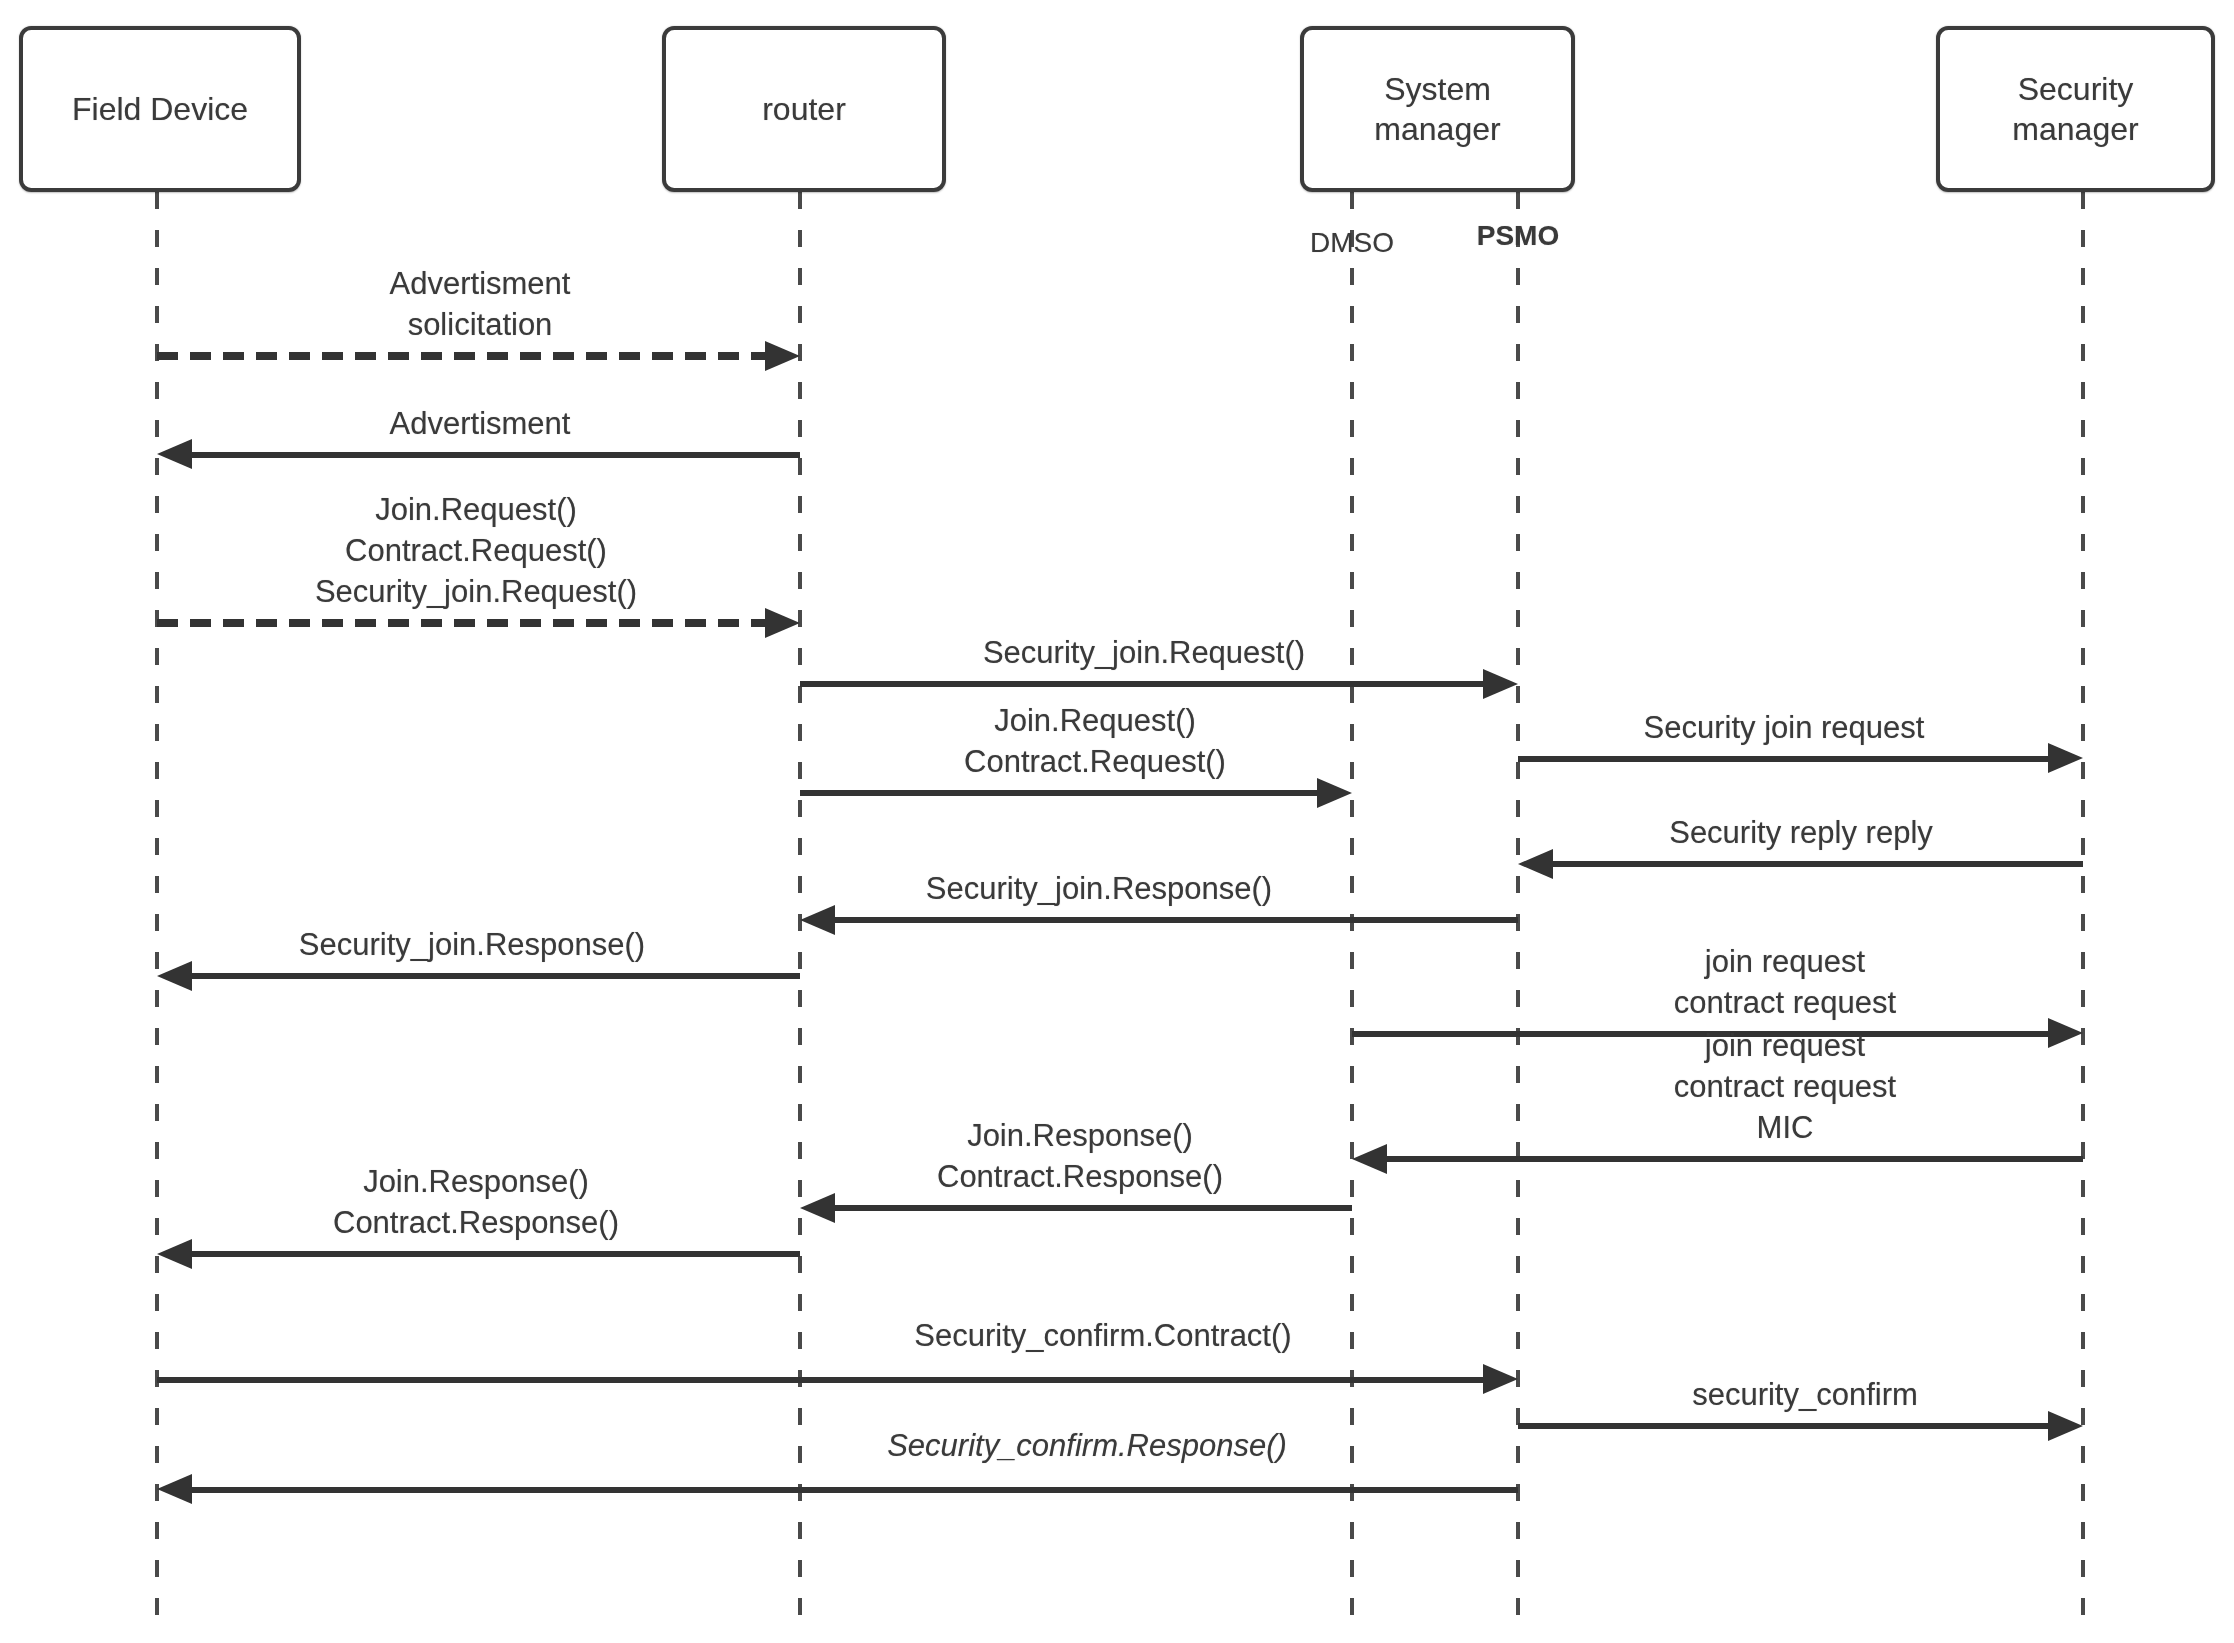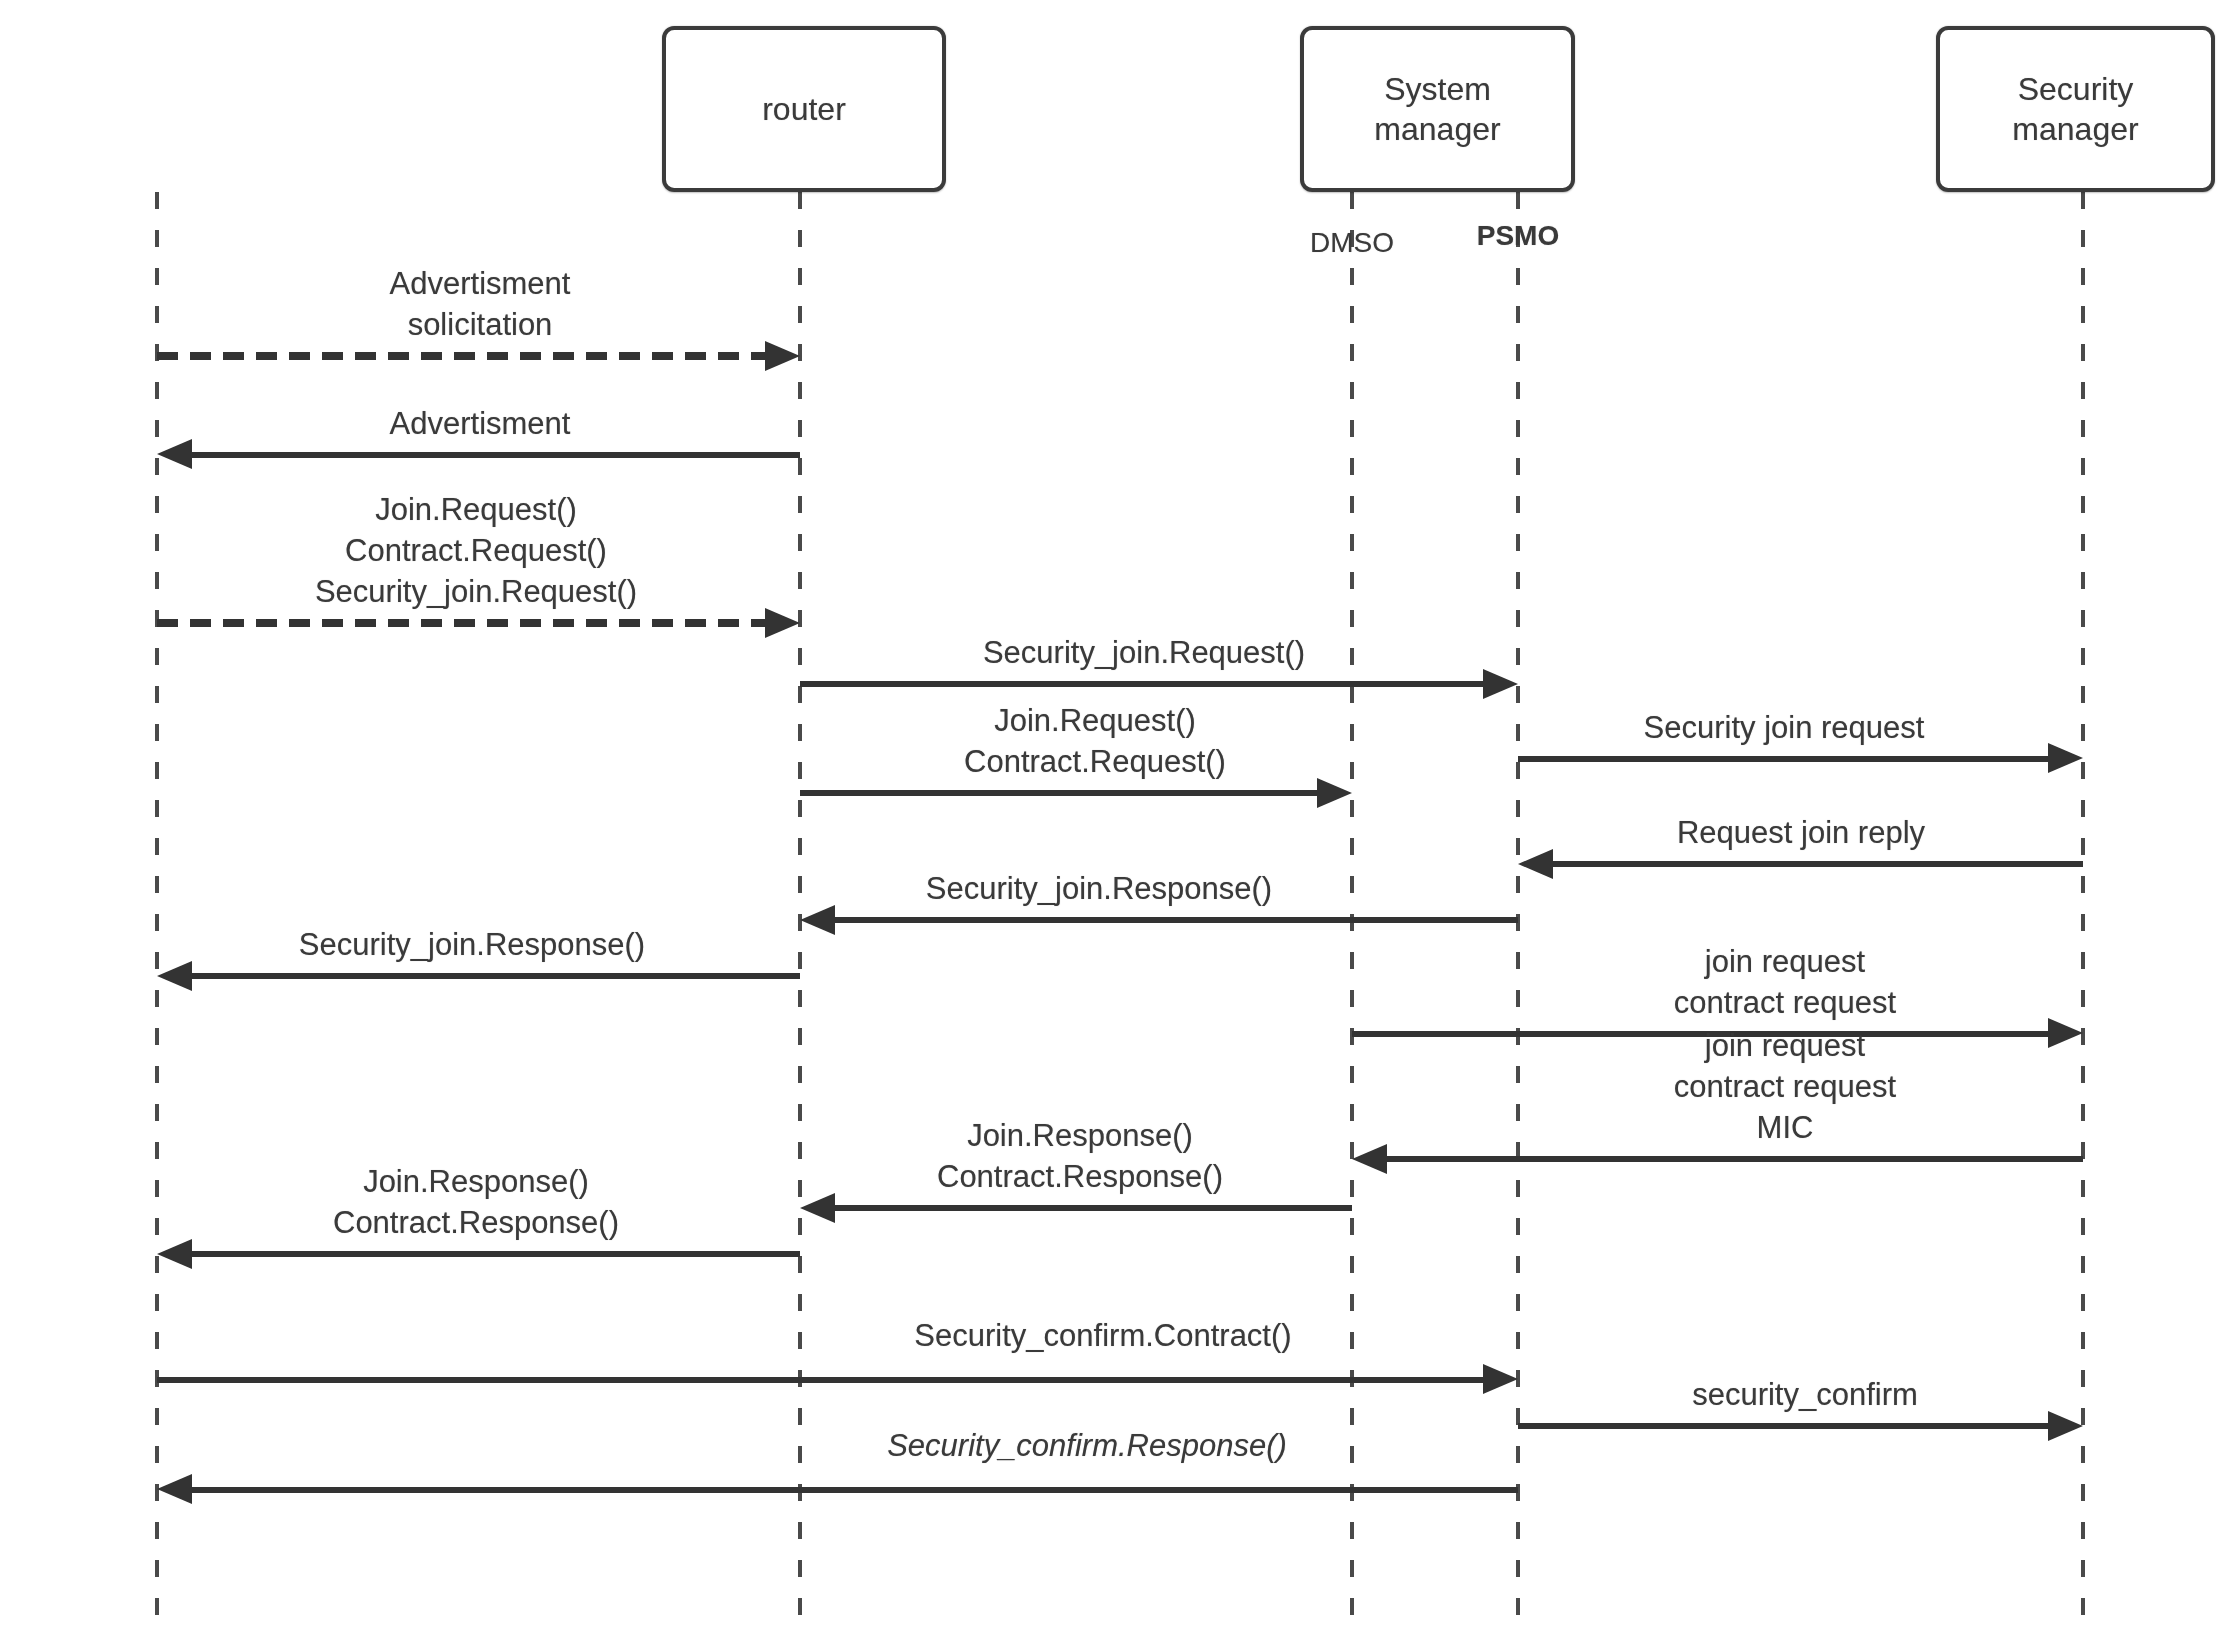--- a/index.html
+++ b/index.html
@@ -67,20 +67,23 @@
 <body>
 
 <div id="canvas" style="width: 2234px; height: 1644px;">
     <div class="lifeline" style="left: 155px; top: 192px; height: 1434px;"></div>
     <div class="lifeline" style="left: 798px; top: 192px; height: 1434px;"></div>
     <div class="lifeline" style="left: 1350px; top: 192px; height: 1434px;"></div>
     <div class="subtag" style="left: 1352px; top: 223px;">DMSO</div>
     <div class="lifeline" style="left: 1516px; top: 192px; height: 1434px;"></div>
     <div class="subtag" style="left: 1518px; top: 216px; font-weight: bold;">PSMO</div>
     <div class="lifeline" style="left: 2081px; top: 192px; height: 1434px;"></div>
+    <div class="actor" style="left: 19px; top: 26px; width: 282px; height: 166px;">
+      <div class="actor-line">Field Device</div>
+    </div>
     <div class="actor" style="left: 662px; top: 26px; width: 284px; height: 166px;">
       <div class="actor-line">router</div>
     </div>
     <div class="actor" style="left: 1300px; top: 26px; width: 275px; height: 166px;">
       <div class="actor-line">System</div>
       <div class="actor-line">manager</div>
     </div>
     <div class="actor" style="left: 1936px; top: 26px; width: 279px; height: 166px;">
       <div class="actor-line">Security</div>
       <div class="actor-line">manager</div>
@@ -115,21 +118,21 @@
     </div>
     <div class="mline" style="left: 800px; width: 524px; top: 790px;"></div>
     <div class="ah ah-r" style="left: 1317px; top: 778px;"></div>
     <div class="mlabel" style="left: 1095px; top: 700px;">
       <div class="mlabel-line">Join.Request()</div>
       <div class="mlabel-line">Contract.Request()</div>
     </div>
     <div class="mline" style="left: 1546px; width: 537px; top: 861px;"></div>
     <div class="ah ah-l" style="left: 1518px; top: 849px;"></div>
     <div class="mlabel" style="left: 1801px; top: 812px;">
-      <div class="mlabel-line">Request join reply</div>
+      <div class="mlabel-line">Security reply reply</div>
     </div>
     <div class="mline" style="left: 828px; width: 690px; top: 917px;"></div>
     <div class="ah ah-l" style="left: 800px; top: 905px;"></div>
     <div class="mlabel" style="left: 1099px; top: 868px;">
       <div class="mlabel-line">Security_join.Response()</div>
     </div>
     <div class="mline" style="left: 185px; width: 615px; top: 973px;"></div>
     <div class="ah ah-l" style="left: 157px; top: 961px;"></div>
     <div class="mlabel" style="left: 472px; top: 924px;">
       <div class="mlabel-line">Security_join.Response()</div>

